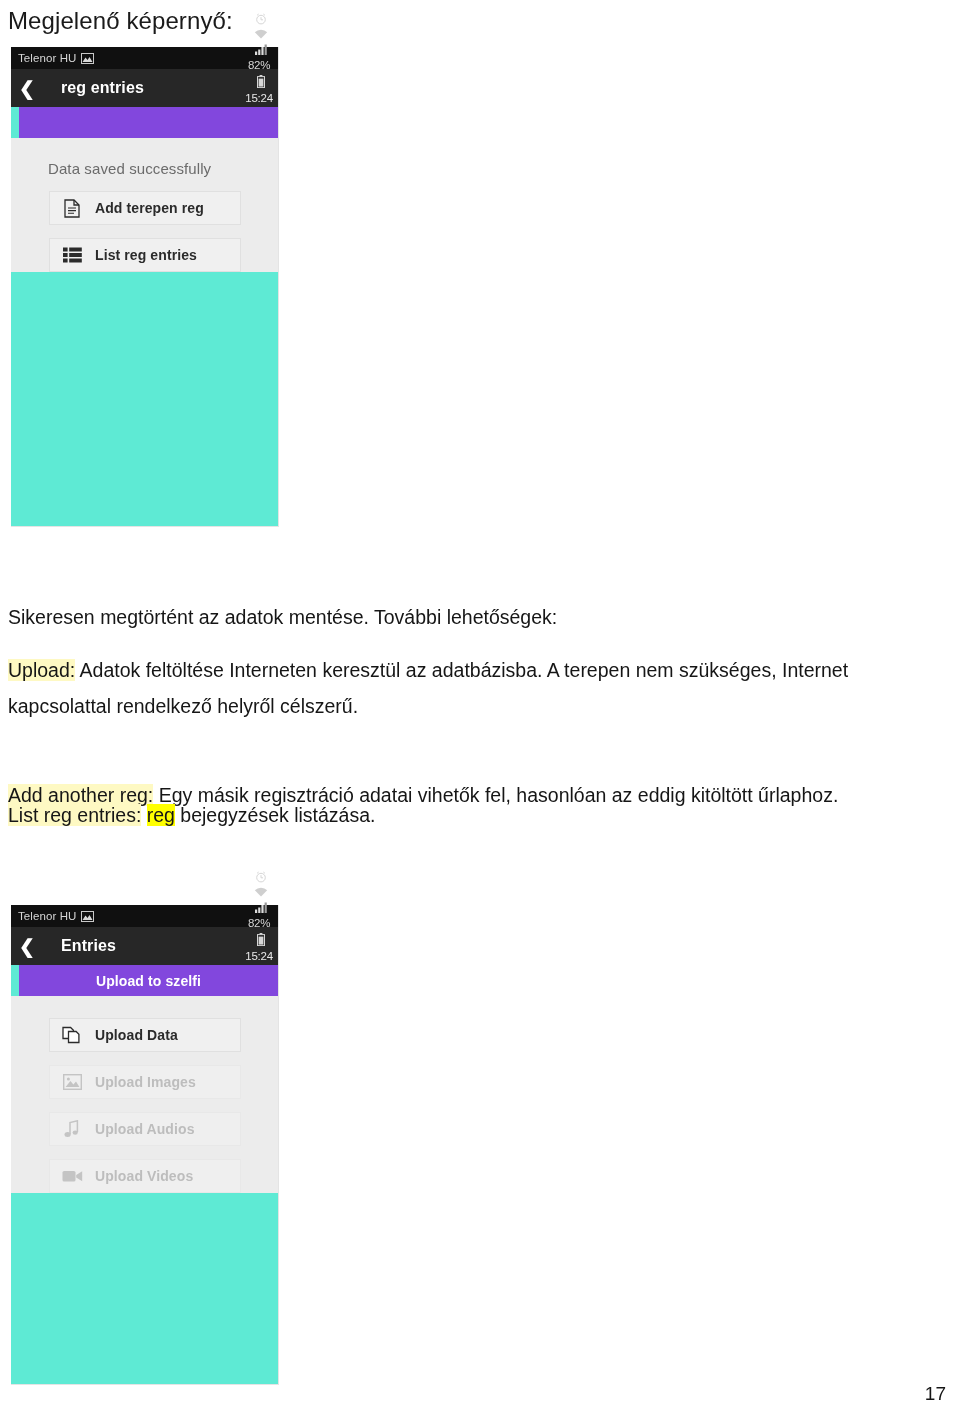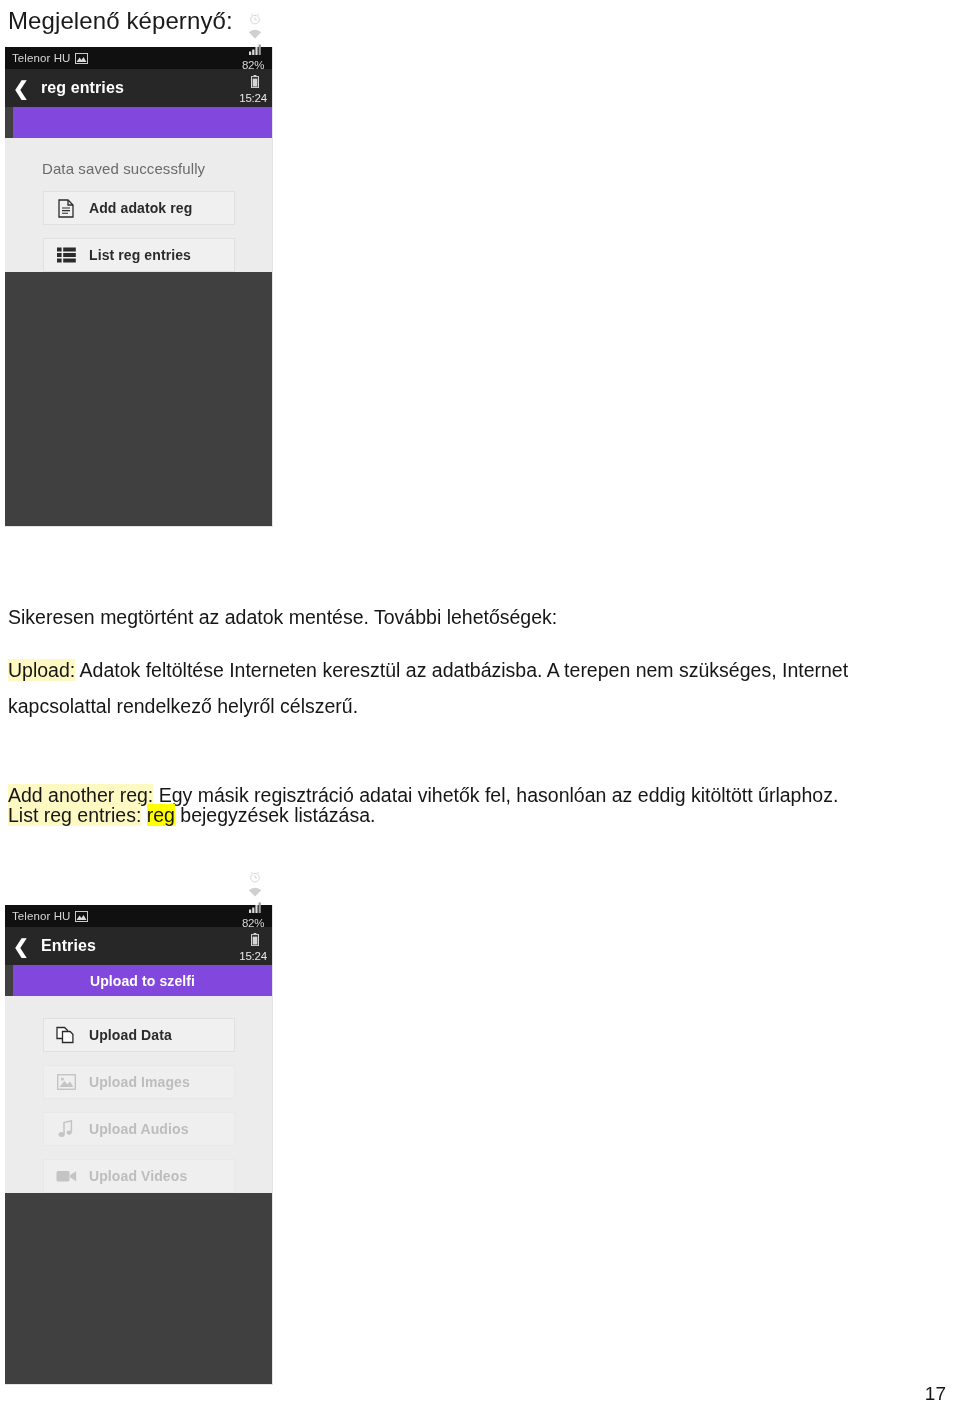--- a/index.html
+++ b/index.html
@@ -23,23 +23,23 @@
     top: 6px;
     font-size: 24px;
     line-height: 30px;
     color: #1a1a1a;
     letter-spacing: 0.1px;
   }
 
   
   .phone {
     position: absolute;
-    left: 5px;
+    left: 11px;
     width: 268px;
-    background: #404040;
+    background: #5eead4;
     border-right: 1px solid #e4e4e4;
     border-bottom: 1px solid #e4e4e4;
     box-sizing: border-box;
   }
   .phone-1 { top: 47px; height: 480px; }
   .phone-2 { top: 905px; height: 480px; }
 
   .statusbar {
     height: 22px;
     background: #101010;
@@ -87,21 +87,21 @@
     font-size: 19px;
     font-weight: bold;
     line-height: 1;
     width: 20px;
     text-align: center;
   }
   .actionbar .ab-title {
     color: #ffffff;
     font-size: 16px;
     font-weight: bold;
-    margin-left: 10px;
+    margin-left: 24px;
     letter-spacing: 0.1px;
   }
 
   .purplebar {
     background: #8247dd;
     height: 31px;
     display: flex;
     align-items: center;
     justify-content: center;
     margin-left: 8px;
@@ -250,21 +250,21 @@
 
 
       <div class="app-btn">
         <span class="ico">
           <svg width="16" height="19" viewBox="0 0 16 19">
             <path d="M1 1 H10 L15 6 V18 H1 Z" fill="none" stroke="#2b2b2b" stroke-width="1.3"></path>
             <path d="M10 1 V6 H15" fill="none" stroke="#2b2b2b" stroke-width="1.3"></path>
             <path d="M4 9 H12 M4 11.6 H12 M4 14.2 H10" stroke="#2b2b2b" stroke-width="1.1"></path>
           </svg>
         </span>
-        <span class="lbl">Add adatok reg</span>
+        <span class="lbl">Add terepen reg</span>
       </div>
 
       <div class="app-btn">
         <span class="ico">
           <svg width="19" height="16" viewBox="0 0 19 16">
             <rect x="0" y="0.5" width="4.6" height="4" fill="#2b2b2b"></rect>
             <rect x="6.2" y="0.5" width="12.6" height="4" fill="#2b2b2b"></rect>
             <rect x="0" y="6" width="4.6" height="4" fill="#2b2b2b"></rect>
             <rect x="6.2" y="6" width="12.6" height="4" fill="#2b2b2b"></rect>
             <rect x="0" y="11.5" width="4.6" height="4" fill="#2b2b2b"></rect>

